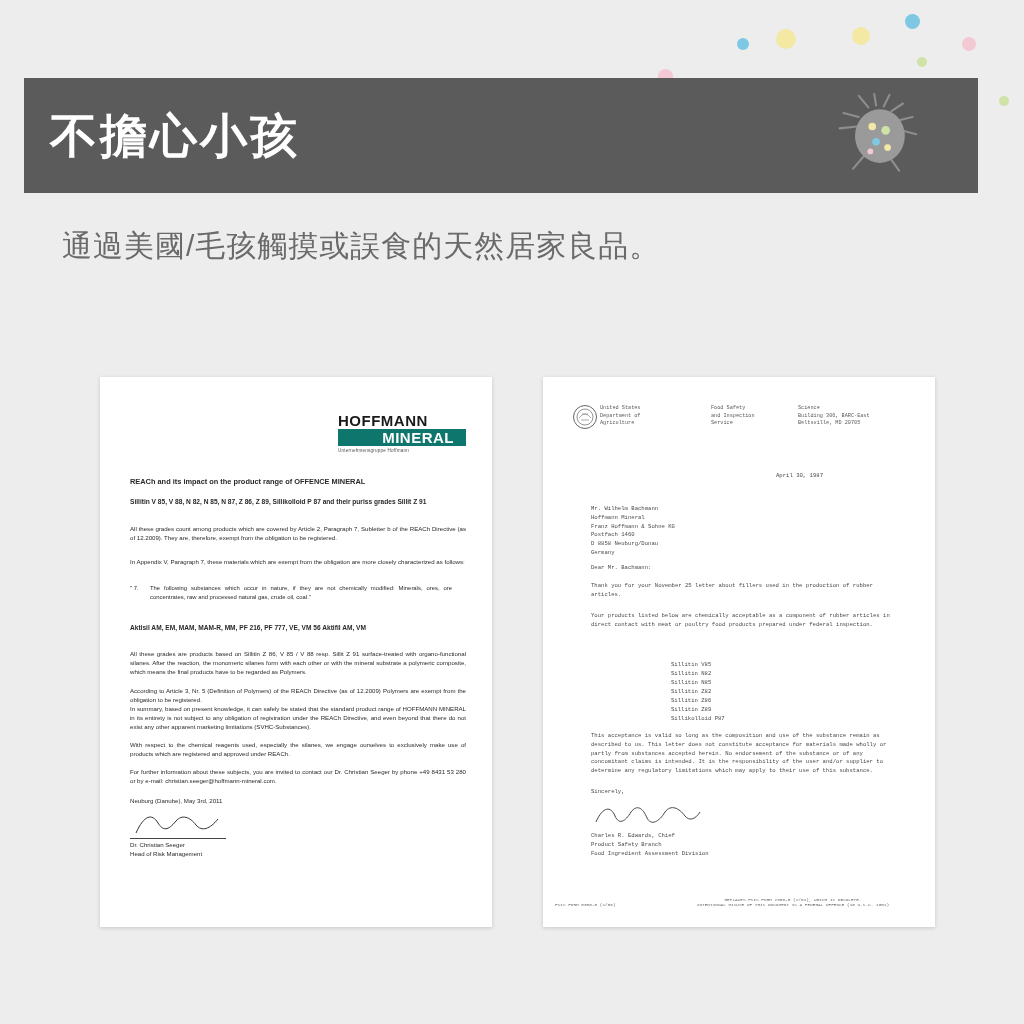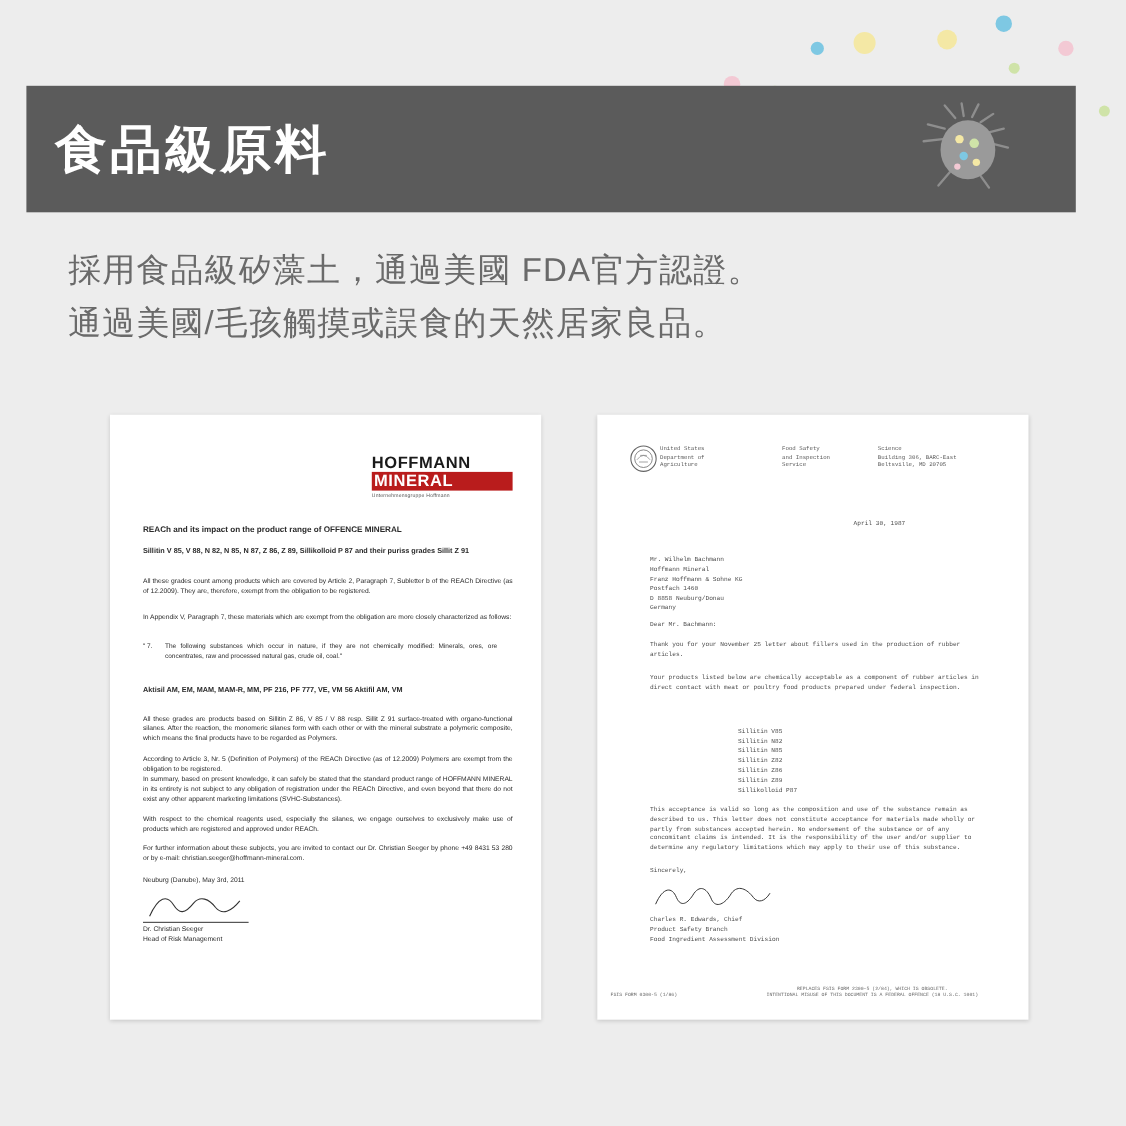--- a/index.html
+++ b/index.html
@@ -106,28 +106,29 @@
     text-align: left;
   }
   .logo-h {
     font-size: 15px;
     font-weight: bold;
     letter-spacing: 0.5px;
     color: #1a1a1a;
     line-height: 1.05;
   }
   .logo-m {
-    background: #b91c1c;
+    background: #0f766e;
     color: #fff;
     font-size: 15px;
     font-weight: bold;
     letter-spacing: 0.5px;
-    padding: 0 2px;
+    padding: 0 12px;
     display: block;
     line-height: 1.15;
+    text-align: right;
   }
   .logo-sub {
     font-size: 4.6px;
     color: #555;
     margin-top: 2px;
     letter-spacing: 0.2px;
   }
   .ld-title {
     top: 100px;
     font-size: 7.4px;
@@ -324,21 +325,21 @@
   <div class="dot" style="left:700px;top:78px;width:9px;height:9px;background:#cfe3a8;"></div>
   <div class="dot" style="left:866px;top:85px;width:8px;height:8px;background:#f3c9d4;"></div>
   <div class="dot" style="left:787px;top:97px;width:16px;height:16px;background:#7ec8e3;"></div>
   <div class="dot" style="left:686px;top:104px;width:9px;height:9px;background:#f4e8a5;"></div>
   <div class="dot" style="left:686px;top:140px;width:10px;height:10px;background:#7ec8e3;"></div>
   <div class="dot" style="left:722px;top:144px;width:16px;height:16px;background:#f3c9d4;"></div>
   <div class="dot" style="left:999px;top:96px;width:10px;height:10px;background:#cfe3a8;"></div>
 </div>
 
 <div class="header-band">
-  <div class="header-title">食品級原料</div>
+  <div class="header-title">不擔心小孩</div>
   <svg class="header-mite" viewBox="0 0 100 96">
     <g stroke="#8e8e8e" stroke-width="2.2" fill="none" stroke-linecap="round">
       <path d="M40 16 L30 4"></path>
         <path d="M48 14 L46 2"></path>
         <path d="M56 15 L62 3"></path>
       <path d="M64 20 L76 12"></path>
         <path d="M30 26 L14 22"></path>
         <path d="M28 36 L10 38"></path>
       <path d="M70 30 L86 26"></path>
         <path d="M74 40 L90 44"></path>
@@ -348,21 +349,20 @@
     <ellipse cx="52" cy="46" rx="26" ry="28" fill="#9a9a9a"></ellipse>
     <circle cx="44" cy="36" r="4" fill="#f4e8a5"></circle>
     <circle cx="58" cy="40" r="4.5" fill="#cfe3a8"></circle>
     <circle cx="48" cy="52" r="4" fill="#7ec8e3"></circle>
     <circle cx="60" cy="58" r="3.5" fill="#f4e8a5"></circle>
     <circle cx="42" cy="62" r="3" fill="#f3c9d4"></circle>
   </svg>
 </div>
 
 <div class="subtitle">
-  <div>採用食品級矽藻土，通過美國 FDA官方認證。</div>
   <div>通過美國/毛孩觸摸或誤食的天然居家良品。</div>
 </div>
 
 <div class="sheet sheet-left">
   <div class="logo-box">
     <div class="logo-h">HOFFMANN</div>
     <div class="logo-m">MINERAL</div>
     <div class="logo-sub">Unternehmensgruppe Hoffmann</div>
   </div>
   <div class="ld ld-title">REACh and its impact on the product range of OFFENCE MINERAL</div>

